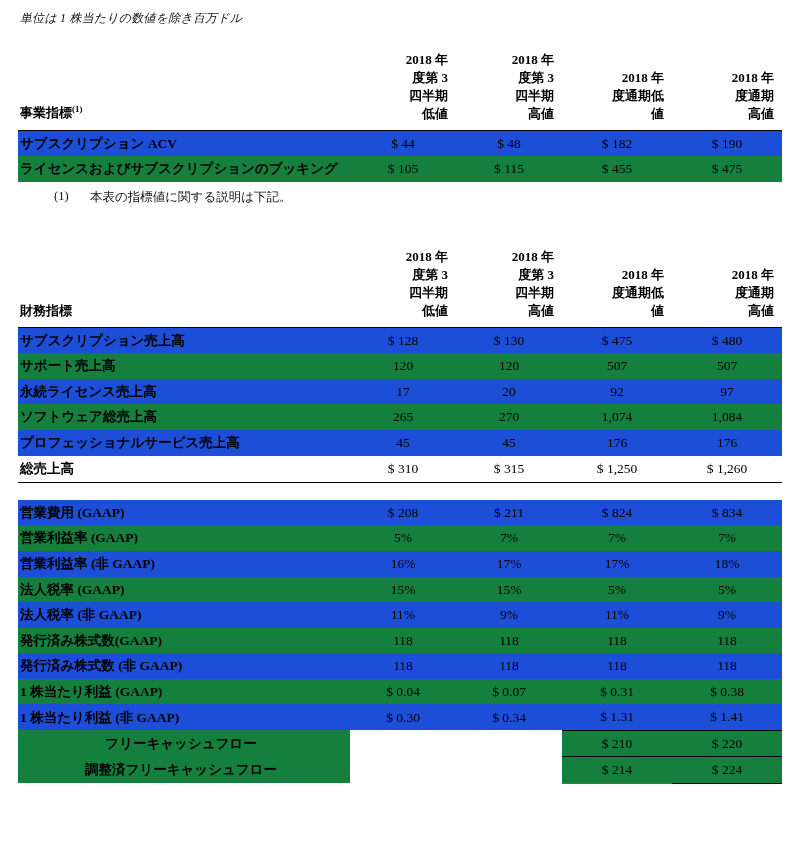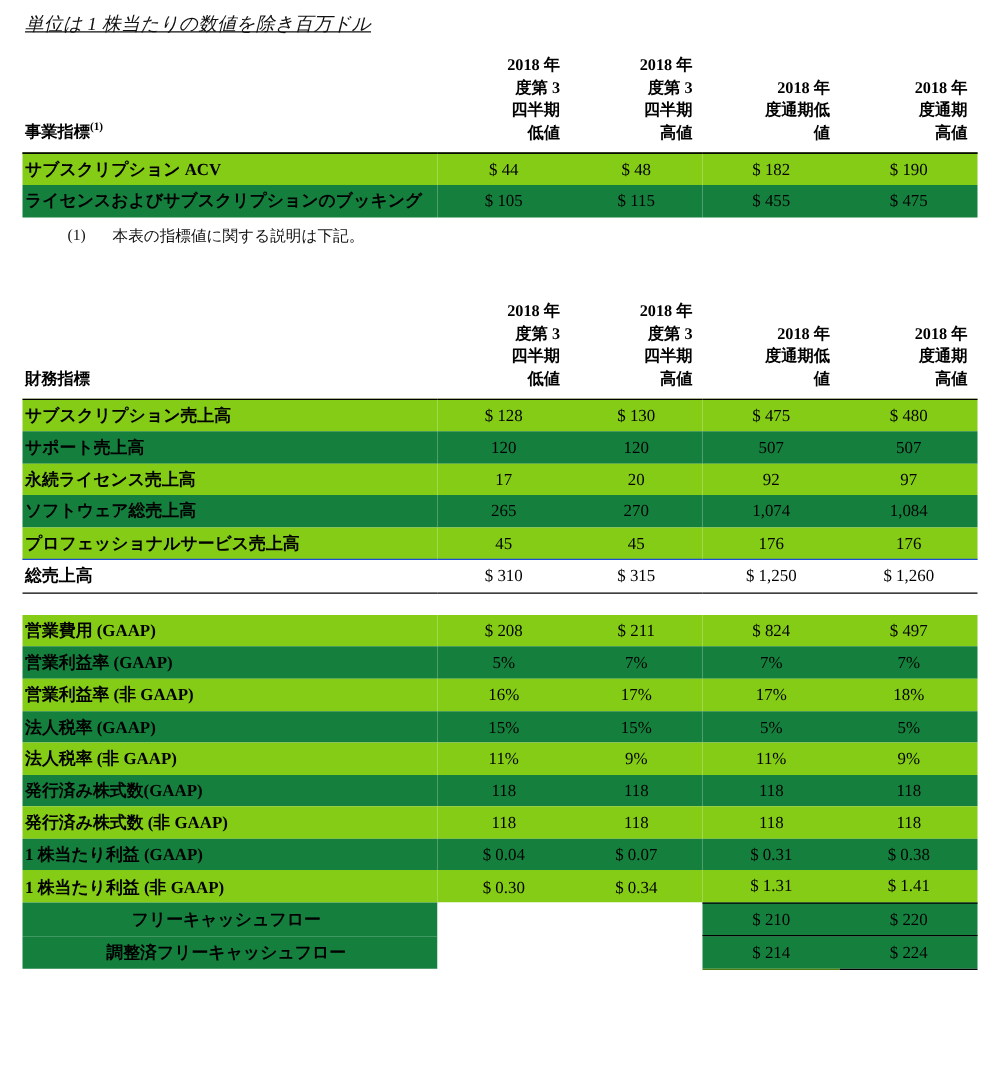--- a/index.html
+++ b/index.html
@@ -14,26 +14,25 @@
     color: #000000;
     position: relative;
     overflow: hidden;
   }
   .page {
     padding: 8px 20px 0 18px;
     box-sizing: border-box;
     width: 800px;
   }
   .unit-note {
-    font-size: 15px;
+    font-size: 12px;
     font-style: italic;
     color: #111;
-    margin: 2px 0 10px 2px;
+    margin: 2px 0 20px 2px;
     letter-spacing: 0.2px;
-    text-decoration: underline;
   }
   table.fin {
     border-collapse: collapse;
     width: 764px;
     table-layout: fixed;
     font-size: 13px;
   }
   table.fin col.c0 { width: 332px; }
   table.fin col.c1 { width: 106px; }
   table.fin col.c2 { width: 106px; }
@@ -70,21 +69,21 @@
   }
   tbody td.label {
     text-align: left;
     font-weight: bold;
     padding-left: 2px;
   }
   tbody td.num {
     text-align: center;
   }
   tr.shade td {
-    background: #84cc16;
+    background: #1d4ed8;
   }
   tr.plain td {
     background: #15803d;
   }
   tr.blank td {
     height: 17px;
     padding: 0;
     background: #ffffff;
   }
   tr.total td {
@@ -263,21 +262,21 @@
         <td></td>
         <td></td>
         <td></td>
         <td></td>
       </tr>
       <tr class="shade">
         <td class="label">営業費用 (GAAP)</td>
         <td class="num">$ 208</td>
         <td class="num">$ 211</td>
         <td class="num">$ 824</td>
-        <td class="num">$ 497</td>
+        <td class="num">$ 834</td>
       </tr>
       <tr class="plain">
         <td class="label">営業利益率 (GAAP)</td>
         <td class="num">5%</td>
         <td class="num">7%</td>
         <td class="num">7%</td>
         <td class="num">7%</td>
       </tr>
       <tr class="shade">
         <td class="label">営業利益率 (非 GAAP)</td>

